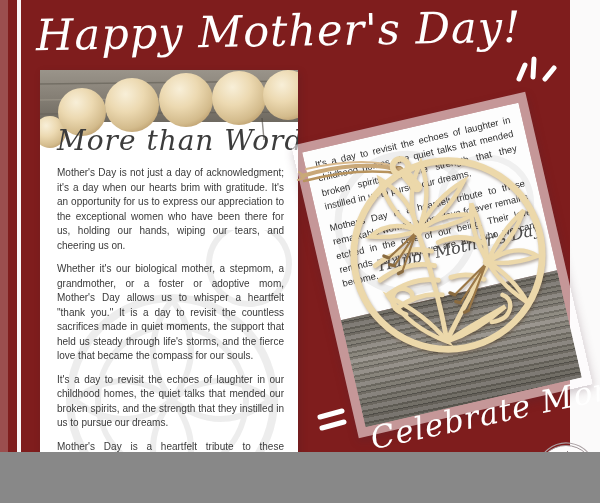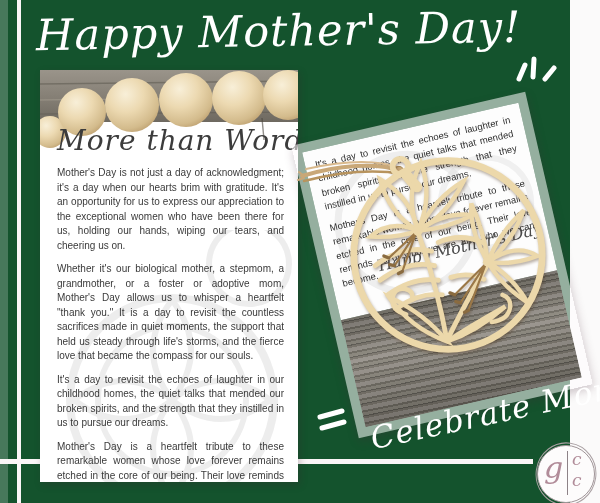--- a/index.html
+++ b/index.html
@@ -1,18 +1,18 @@
 <!DOCTYPE html>
 <html><head>
 <meta charset="utf-8">
 <style>
   html,body{margin:0;padding:0;background:#888;}
   #page{
-    position:relative;width:600px;height:503px;overflow:hidden;
-    background:#14532d;font-family:"Liberation Sans",sans-serif;
+    position:relative;width:600px;height:452px;overflow:hidden;
+    background:#7f1d1d;font-family:"Liberation Sans",sans-serif;
   }
   .script{font-family:"DejaVu Serif",serif;font-style:italic;}
 
   
   .edge-glow{position:absolute;left:0;top:0;width:8px;height:503px;background:rgba(255,255,255,.22);z-index:1;}
   .right-band{position:absolute;left:570px;top:0;width:30px;height:503px;background:#fbfafa;z-index:0;}
   .v-line{position:absolute;left:17px;top:0;width:4px;height:503px;background:#faf6f7;z-index:1;}
   .h-line{position:absolute;left:0;top:459px;width:533px;height:5px;background:#faf6f7;z-index:1;}
 
   

